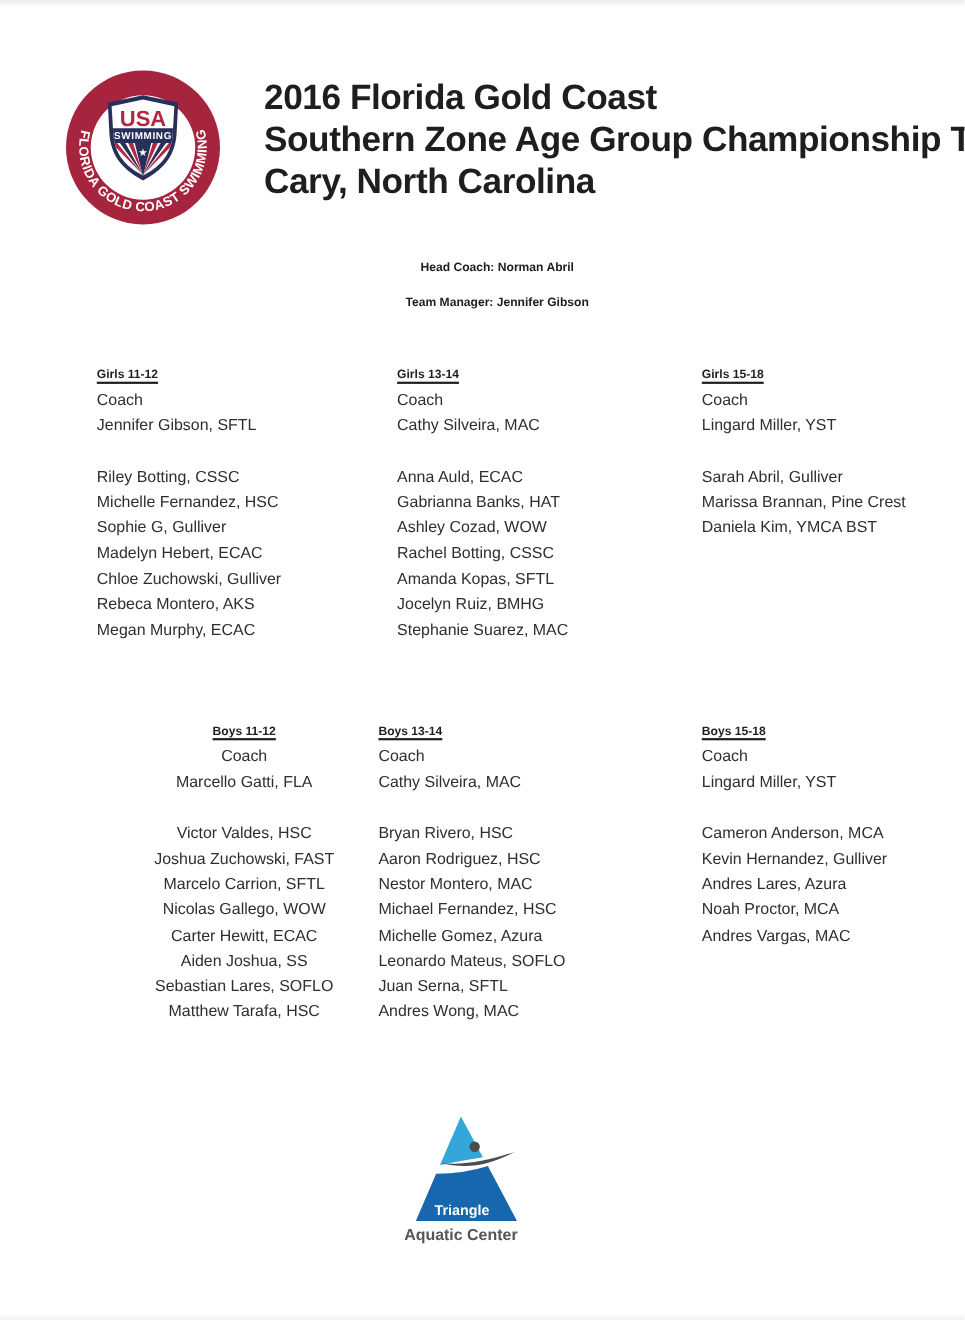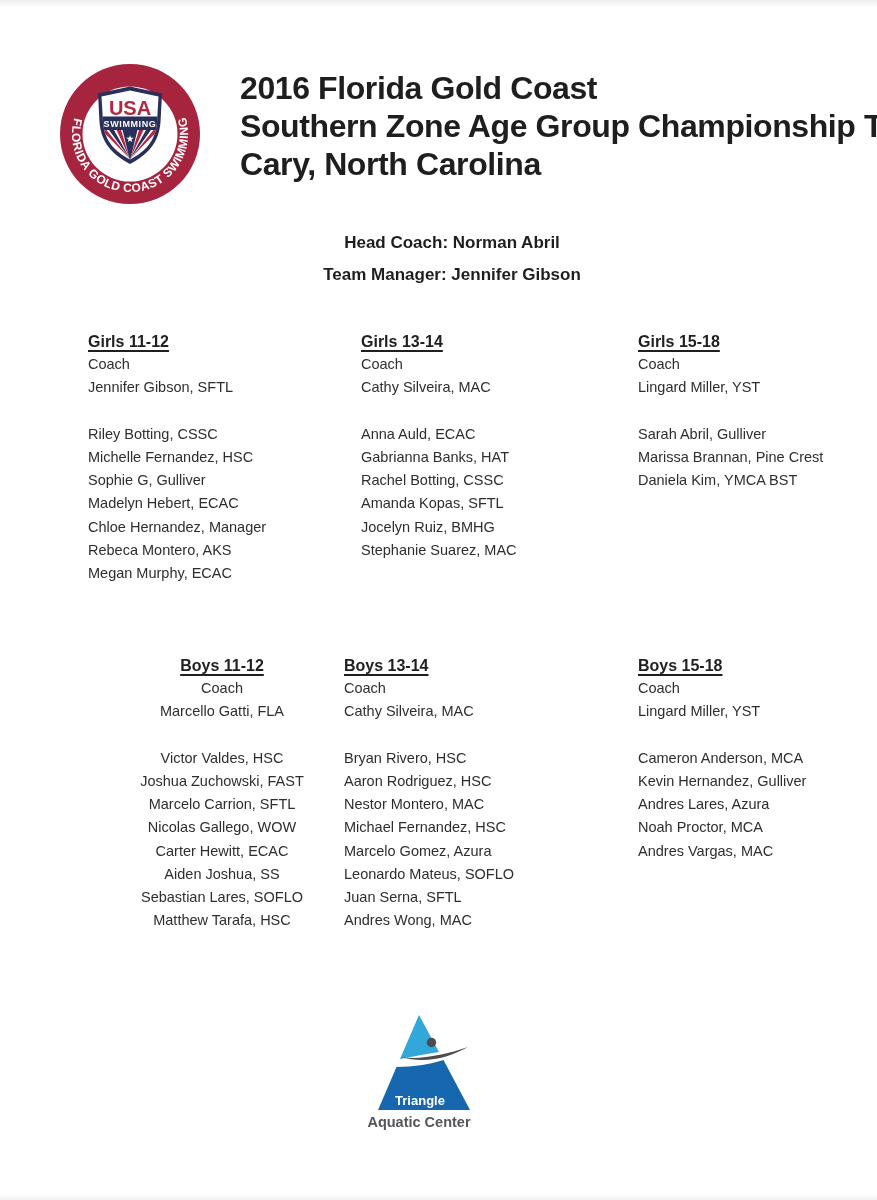--- a/index.html
+++ b/index.html
@@ -16,29 +16,29 @@
     background:linear-gradient(#ffffff, #f1f1f1); pointer-events:none;
   }
   .fgc-logo { position:absolute; left:58px; top:62px; width:144px; height:144px; }
   .title-block {
     position:absolute; left:240px; top:69px;
     font-size:32px; font-weight:bold; letter-spacing:-0.4px;
     line-height:38px; color:#1e1e1e; white-space:nowrap;
   }
   .staff-block {
     position:absolute; left:88px; top:227px; width:728px; text-align:center;
-    font-size:17px; font-weight:bold; line-height:32px; color:#1e1e1e;
+    font-size:11px; font-weight:bold; line-height:32px; color:#1e1e1e;
   }
   .roster { position:absolute; left:88px; width:760px; font-size:14.5px; color:#2e2e2e; }
   .roster-girls { top:330px; }
   .roster-boys  { top:654px; }
   .col { position:absolute; top:0; width:268px; }
   .col-line { height:23.2px; line-height:23.2px; white-space:nowrap; }
   .col-heading {
-    font-weight:bold; font-size:16px; color:#1f1f1f;
+    font-weight:bold; font-size:11px; color:#1f1f1f;
     text-decoration:underline; text-decoration-thickness:1.6px; text-underline-offset:3px;
   }
   .tac-logo { position:absolute; left:350px; top:1002px; width:170px; height:135px; }
   .svg-bold-text { font-family:"Liberation Sans", sans-serif; font-weight:bold; }
 </style>
 </head>
 <body>
 
 <div class="page">
 
@@ -87,31 +87,32 @@
   <div class="roster roster-girls" id="roster-girls">
       <div class="col" style="left: 0px;">
       <div class="col-line col-heading">Girls 11-12</div>
       <div class="col-line coach-label">Coach</div>
       <div class="col-line coach-name">Jennifer Gibson, SFTL</div>
       <div class="col-line blank-line"></div>
     <div class="col-line swimmer">Riley Botting, CSSC</div>
         <div class="col-line swimmer">Michelle Fernandez, HSC</div>
         <div class="col-line swimmer">Sophie G, Gulliver</div>
         <div class="col-line swimmer">Madelyn Hebert, ECAC</div>
-        <div class="col-line swimmer">Chloe Hernandez, Manager</div>
+        <div class="col-line swimmer">Chloe Zuchowski, Gulliver</div>
         <div class="col-line swimmer">Rebeca Montero, AKS</div>
         <div class="col-line swimmer">Megan Murphy, ECAC</div>
       </div>
       <div class="col" style="left: 273px;">
       <div class="col-line col-heading">Girls 13-14</div>
       <div class="col-line coach-label">Coach</div>
       <div class="col-line coach-name">Cathy Silveira, MAC</div>
       <div class="col-line blank-line"></div>
     <div class="col-line swimmer">Anna Auld, ECAC</div>
         <div class="col-line swimmer">Gabrianna Banks, HAT</div>
+        <div class="col-line swimmer">Ashley Cozad, WOW</div>
         <div class="col-line swimmer">Rachel Botting, CSSC</div>
         <div class="col-line swimmer">Amanda Kopas, SFTL</div>
         <div class="col-line swimmer">Jocelyn Ruiz, BMHG</div>
         <div class="col-line swimmer">Stephanie Suarez, MAC</div>
       </div>
       <div class="col" style="left: 550px;">
       <div class="col-line col-heading">Girls 15-18</div>
       <div class="col-line coach-label">Coach</div>
       <div class="col-line coach-name">Lingard Miller, YST</div>
       <div class="col-line blank-line"></div>
@@ -137,21 +138,21 @@
       </div>
       <div class="col" style="left: 256px;">
       <div class="col-line col-heading">Boys 13-14</div>
       <div class="col-line coach-label">Coach</div>
       <div class="col-line coach-name">Cathy Silveira, MAC</div>
       <div class="col-line blank-line"></div>
     <div class="col-line swimmer">Bryan Rivero, HSC</div>
         <div class="col-line swimmer">Aaron Rodriguez, HSC</div>
         <div class="col-line swimmer">Nestor Montero, MAC</div>
         <div class="col-line swimmer">Michael Fernandez, HSC</div>
-        <div class="col-line swimmer">Marcelo Gomez, Azura</div>
+        <div class="col-line swimmer">Michelle Gomez, Azura</div>
         <div class="col-line swimmer">Leonardo Mateus, SOFLO</div>
         <div class="col-line swimmer">Juan Serna, SFTL</div>
         <div class="col-line swimmer">Andres Wong, MAC</div>
       </div>
       <div class="col" style="left: 550px;">
       <div class="col-line col-heading">Boys 15-18</div>
       <div class="col-line coach-label">Coach</div>
       <div class="col-line coach-name">Lingard Miller, YST</div>
       <div class="col-line blank-line"></div>
     <div class="col-line swimmer">Cameron Anderson, MCA</div>

